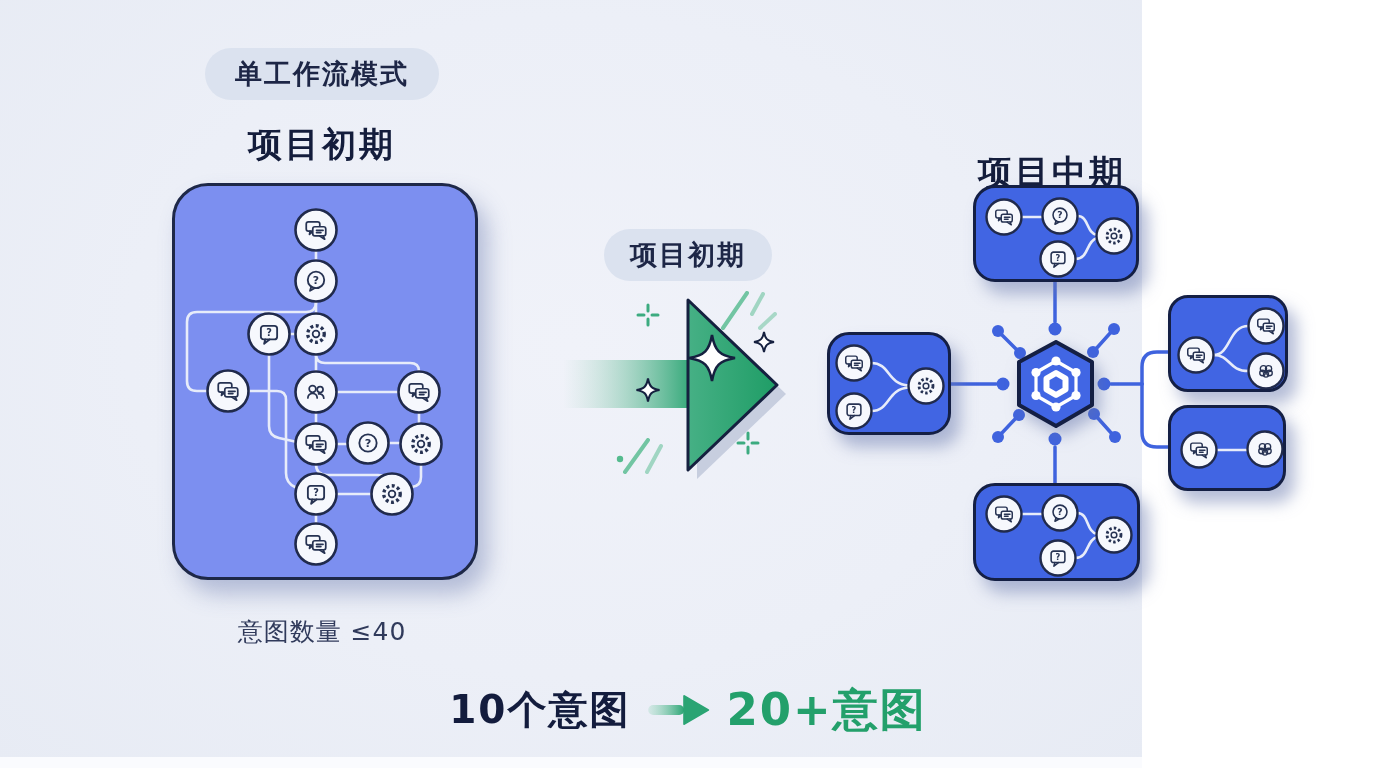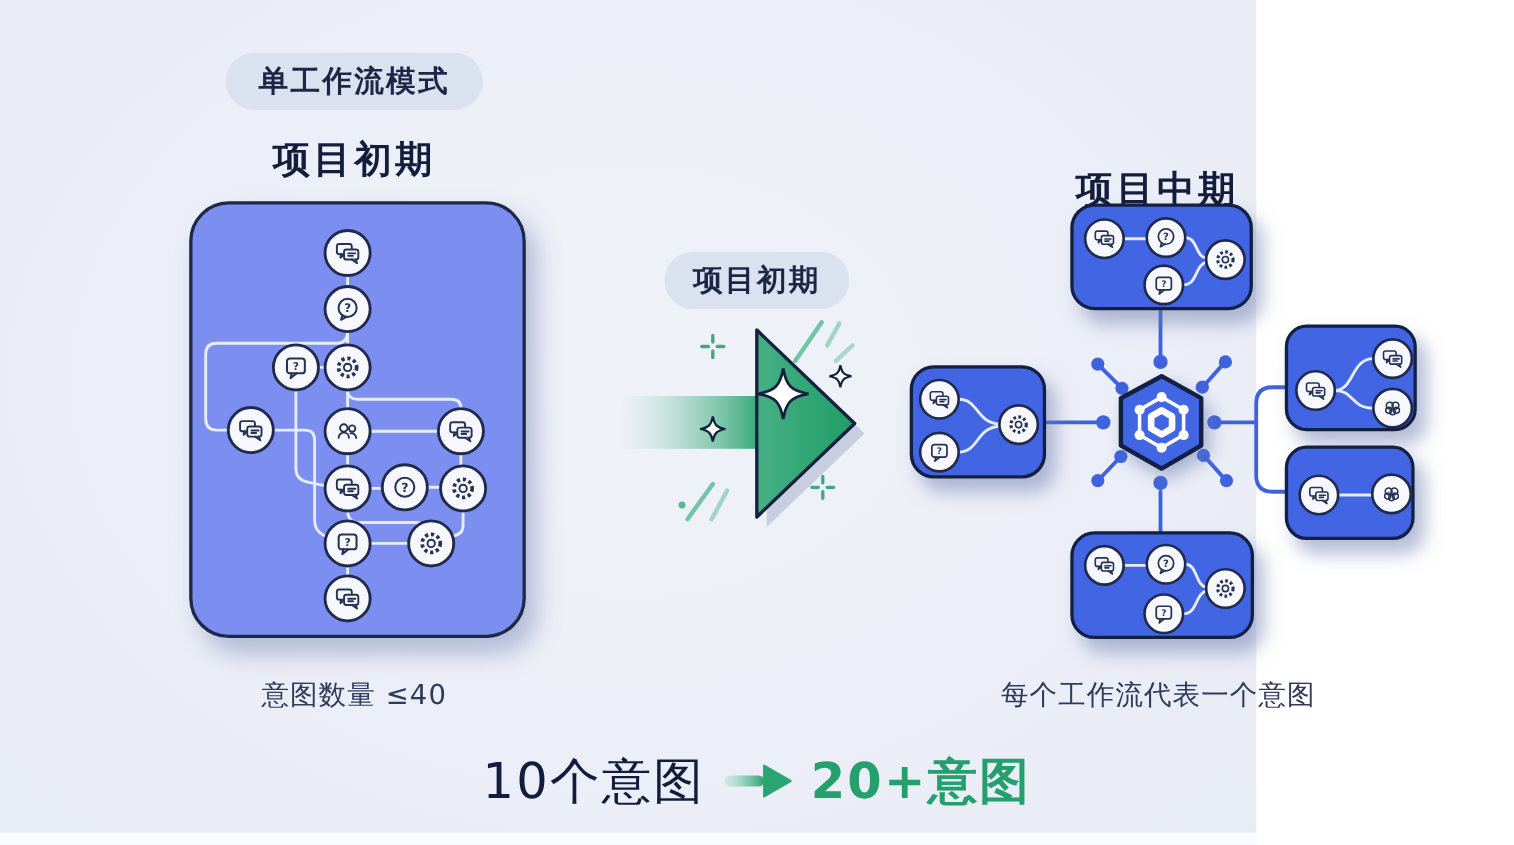--- a/index.html
+++ b/index.html
@@ -26,21 +26,21 @@
 
   .edge{fill:none;stroke:#e7ecfa;stroke-width:2.6;stroke-linecap:round;stroke-linejoin:round;}
   .node-circle{fill:#f6f8fd;stroke:#202a4c;stroke-width:2.6;}
   .hub-box .node-circle{stroke-width:2.4;}
 
   .connector{fill:none;stroke:#3f63de;stroke-width:3.5;stroke-linecap:round;}
   .conn-dot{fill:#3f63de;}
 
   .headline{position:absolute;left:688px;top:680px;transform:translateX(-50%);
     display:flex;align-items:center;gap:16px;white-space:nowrap;}
-  .headline .dark{font-size:45px;font-weight:400;color:#131c3d;letter-spacing:2px;}
+  .headline .dark{font-size:39px;font-weight:700;color:#131c3d;letter-spacing:2px;}
   .headline .green{font-size:45px;font-weight:700;color:#23a06b;letter-spacing:2px;}
 
   .abs{position:absolute;}
 </style>
 </head>
 <body>
 
 <svg width="0" height="0" style="position:absolute" aria-hidden="true">
   <defs>
     <symbol id="icon-chat" viewBox="0 0 24 24">
@@ -378,21 +378,20 @@
           </g>
         <g>
             <circle class="node-circle" cx="138" cy="49" r="17.5"></circle>
             <use class="node-icon" x="127" y="38" width="22" height="22" href="#icon-gear" xlink:href="#icon-gear"></use>
           </g>
       </g>
     </svg>
   </div>
 
   <div class="caption" style="left:322px;top:615px;">意图数量 ≤40</div>
-  <div class="caption" style="left:1053px;top:615px;">每个工作流代表一个意图</div>
 
   <div class="headline">
     <span class="dark">10个意图</span>
     <svg width="64" height="36" viewBox="0 0 64 36">
       <rect x="2" y="13" width="36" height="10" rx="5" fill="url(#btmArrowGrad)"></rect>
       <polygon points="38,4 62,18 38,32" fill="#2aa473" stroke="#2aa473" stroke-width="2" stroke-linejoin="round"></polygon>
     </svg>
     <span class="green">20+意图</span>
   </div>
 

